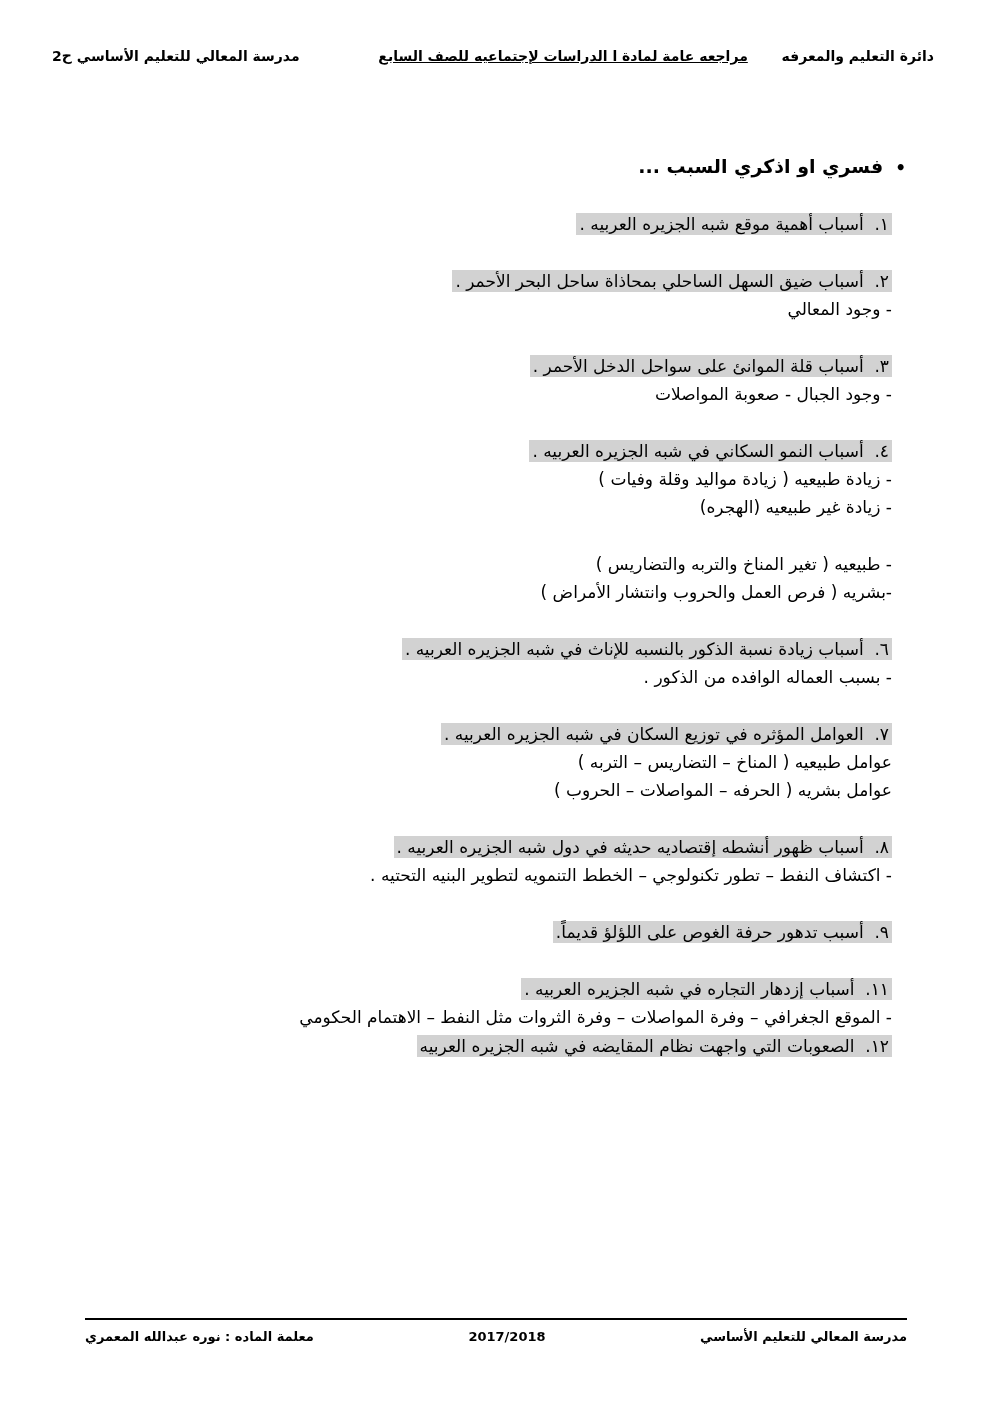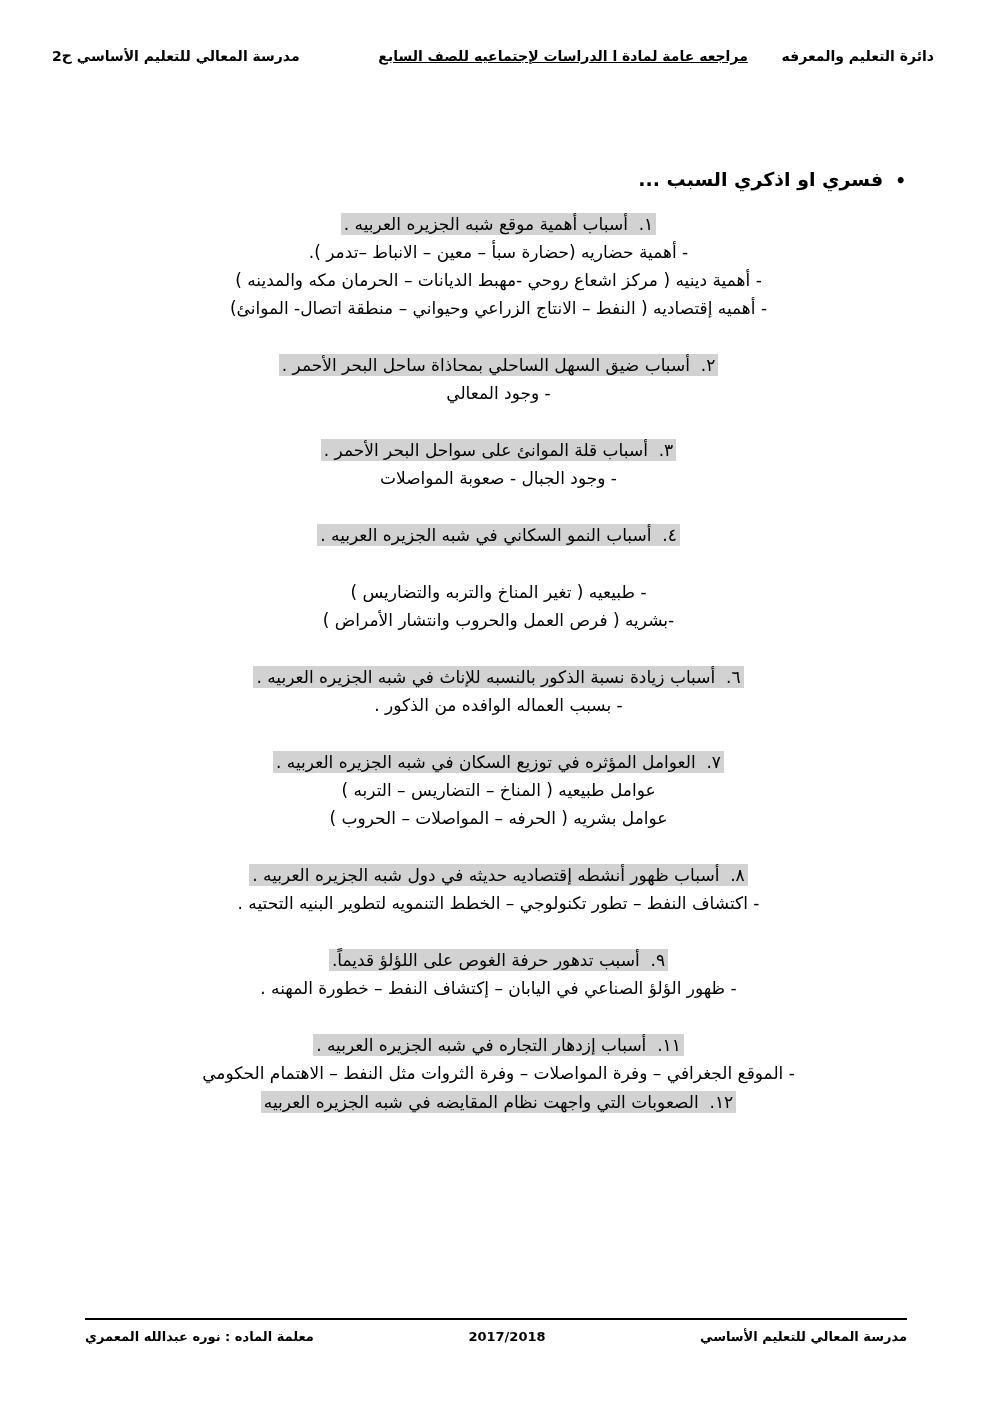--- a/index.html
+++ b/index.html
@@ -25,42 +25,42 @@
     font-size: 14px;
     white-space: nowrap;
   }
   .header .center-title {
     text-decoration: underline;
     padding: 0 8px;
     margin-left: 45px;
   }
   .section-title {
     position: absolute;
-    top: 168px;
+    top: 155px;
     right: 86px;
     direction: rtl;
     font-weight: bold;
     font-size: 19px;
   }
   .section-title .bullet {
     display: inline-block;
     margin-left: 12px;
     font-size: 17px;
     vertical-align: middle;
   }
   .content {
     position: absolute;
     top: 210px;
     right: 100px;
     left: 105px;
     direction: rtl;
     text-align: right;
     font-size: 17px;
   }
-  .item { margin-bottom: 29px; text-align: center; }
+  .item { margin-bottom: 29px; }
   .item:last-child { margin-top: -28px; margin-bottom: 0; }
   .q-line {
     line-height: 28px;
     white-space: nowrap;
   }
   .hl {
     background: #d2d2d2;
     padding: 1px 3px;
   }
   .answers .answer {
@@ -94,49 +94,48 @@
 
 <div class="section-title">
   <span class="bullet">•</span><span>فسري او اذكري السبب ...</span>
 </div>
 
 <div class="content" id="items">
   <div class="item">
     <div class="q-line">
       <span class="hl"><span class="q-num">١.</span>&nbsp; <span class="q-text">أسباب أهمية موقع شبه الجزيره العربيه .</span></span>
     </div>
-    <div class="answers">
-        <div class="answer">- أهمية حضاريه (حضارة سبأ – معين – الانباط –تدمر ).</div>
-        <div class="answer">- أهمية دينيه ( مركز اشعاع روحي -مهبط الديانات – الحرمان مكه والمدينه )</div>
-        <div class="answer">- أهميه إقتصاديه ( النفط –  الانتاج الزراعي وحيواني  –  منطقة اتصال- الموانئ)</div>
-      </div>
   </div>
 
   <div class="item">
     <div class="q-line">
       <span class="hl"><span class="q-num">٢.</span>&nbsp; <span class="q-text">أسباب ضيق السهل الساحلي بمحاذاة ساحل البحر الأحمر .</span></span>
     </div>
     <div class="answers">
         <div class="answer">- وجود المعالي</div>
       </div>
   </div>
 
   <div class="item">
     <div class="q-line">
-      <span class="hl"><span class="q-num">٣.</span>&nbsp; <span class="q-text">أسباب قلة الموانئ على سواحل البحر الأحمر .</span></span>
+      <span class="hl"><span class="q-num">٣.</span>&nbsp; <span class="q-text">أسباب قلة الموانئ على سواحل الدخل الأحمر .</span></span>
     </div>
     <div class="answers">
         <div class="answer">- وجود الجبال  -  صعوبة المواصلات</div>
       </div>
   </div>
 
   <div class="item">
     <div class="q-line">
       <span class="hl"><span class="q-num">٤.</span>&nbsp; <span class="q-text">أسباب النمو السكاني في شبه الجزيره العربيه .</span></span>
     </div>
+    <div class="answers">
+        <div class="answer">- زيادة طبيعيه ( زيادة مواليد وقلة وفيات )</div>
+        <div class="answer">- زيادة غير طبيعيه (الهجره)</div>
+      </div>
   </div>
 
   <div class="item">
     <div class="answers">
         <div class="answer">- طبيعيه ( تغير المناخ والتربه والتضاريس )</div>
         <div class="answer">-بشريه ( فرص العمل والحروب وانتشار الأمراض )</div>
       </div>
   </div>
 
   <div class="item">
@@ -164,23 +163,20 @@
     </div>
     <div class="answers">
         <div class="answer">- اكتشاف النفط – تطور تكنولوجي –  الخطط التنمويه لتطوير البنيه التحتيه .</div>
       </div>
   </div>
 
   <div class="item">
     <div class="q-line">
       <span class="hl"><span class="q-num">٩.</span>&nbsp; <span class="q-text">أسبب تدهور حرفة الغوص على اللؤلؤ قديماً.</span></span>
     </div>
-    <div class="answers">
-        <div class="answer">- ظهور الؤلؤ الصناعي في اليابان –  إكتشاف النفط –  خطورة المهنه .</div>
-      </div>
   </div>
 
   <div class="item">
   </div>
 
   <div class="item">
     <div class="q-line">
       <span class="hl"><span class="q-num">١١.</span>&nbsp; <span class="q-text">أسباب إزدهار التجاره في شبه الجزيره العربيه .</span></span>
     </div>
     <div class="answers">

